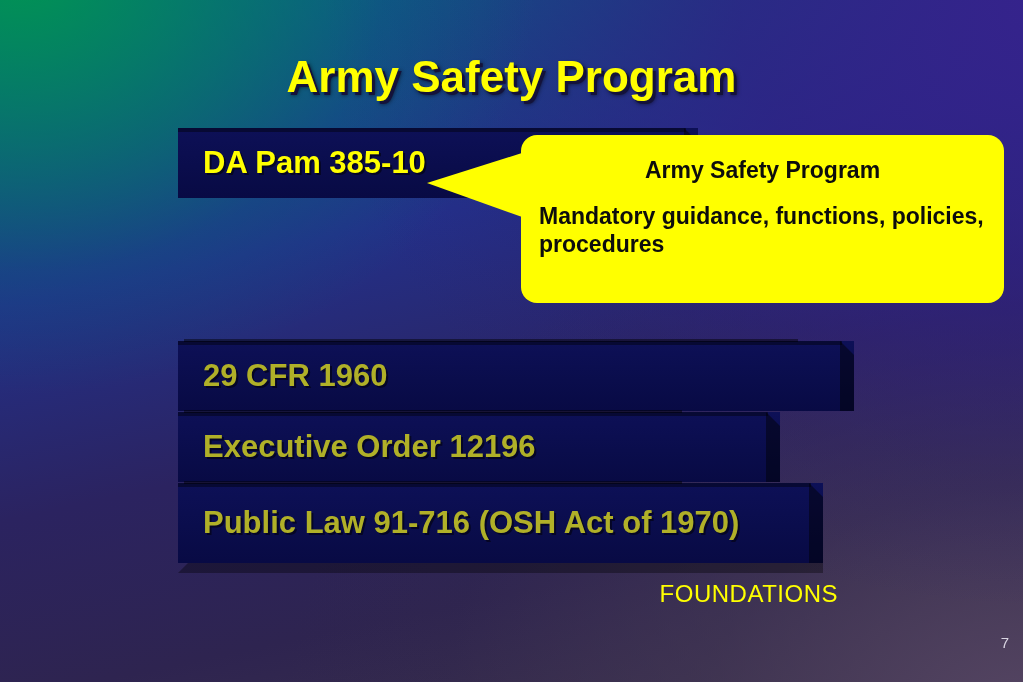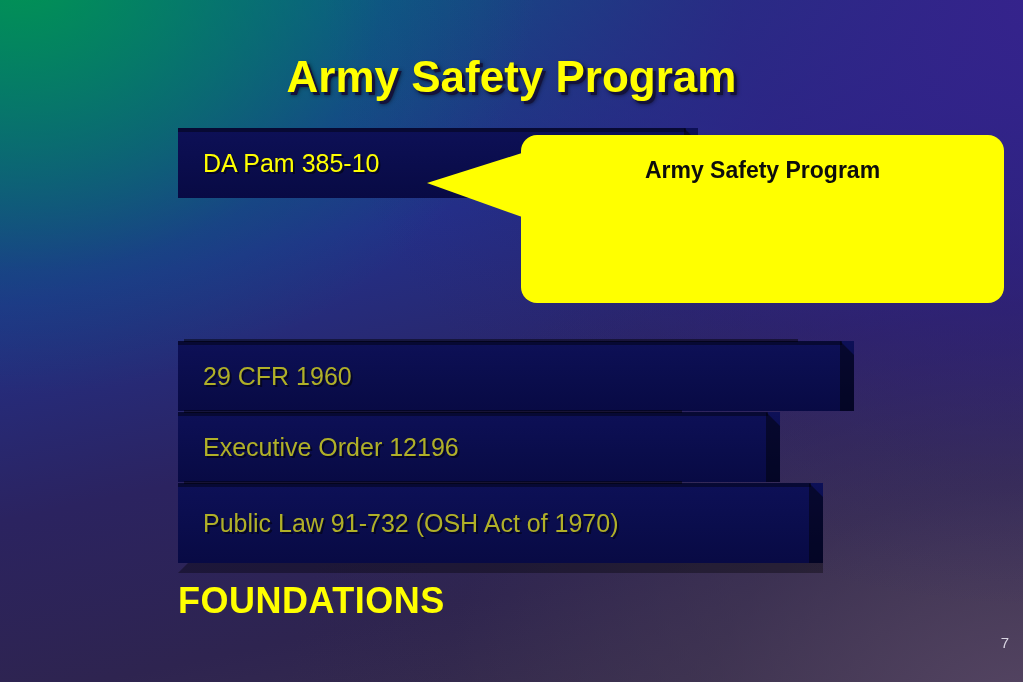--- a/index.html
+++ b/index.html
@@ -50,22 +50,22 @@
     box-sizing: border-box;
   }
   .step .face {
     position: absolute;
     left: 0; top: 0; right: 0; bottom: 0;
     display: flex;
     align-items: center;
   }
   .step-label {
     padding-left: 25px;
-    font-size: 25px;
-    font-weight: normal;
+    font-size: 31px;
+    font-weight: bold;
     color: #b0b028;
     text-shadow: 2px 2px 0 rgba(5,5,30,0.85);
     white-space: nowrap;
   }
   .step-label.hl {
     color: #ffff00;
     text-shadow: 2px 2px 0 rgba(5,5,30,0.9);
   }
   
   .step .bevel-top {
@@ -135,23 +135,23 @@
     color: #0d0d0d;
     line-height: 1.22;
   }
 
   
   #foundations {
     position: absolute;
     left: 178px;
     width: 660px;
     top: 580px;
-    text-align: left;
-    font-size: 36px;
-    font-weight: bold;
+    text-align: right;
+    font-size: 24px;
+    font-weight: normal;
     color: #ffff00;
     letter-spacing: 0.5px;
   }
   #page-number {
     position: absolute;
     right: 14px;
     bottom: 31px;
     font-size: 15px;
     color: #d9d5e2;
   }
@@ -191,31 +191,32 @@
       <div class="face">
         <span class="step-label">Executive Order 12196</span>
       </div>
     </div>
 
     <div class="step" style="top:355px; width:645px; height:80px;">
       <div class="bevel-top"></div>
       <div class="bevel-right"></div>
       <div class="divider" style="right:141px;"></div>
       <div class="face">
-        <span class="step-label">Public Law 91-732  (OSH Act of 1970)</span>
+        <span class="step-label">Public Law 91-716  (OSH Act of 1970)</span>
       </div>
     </div>
 
     <div id="stair-base-bevel"></div>
   </div>
 
   <svg id="callout-pointer" viewBox="0 0 98 66">
     <polygon points="0,31 98,0 98,66" fill="#ffff00"></polygon>
   </svg>
 
   <div id="callout">
     <div id="callout-title">Army Safety Program</div>
+    <div id="callout-body">Mandatory guidance, functions, policies, procedures</div>
   </div>
 
   <div id="foundations">FOUNDATIONS</div>
 
   <div id="page-number">7</div>
 </div>
 
 </body></html>

